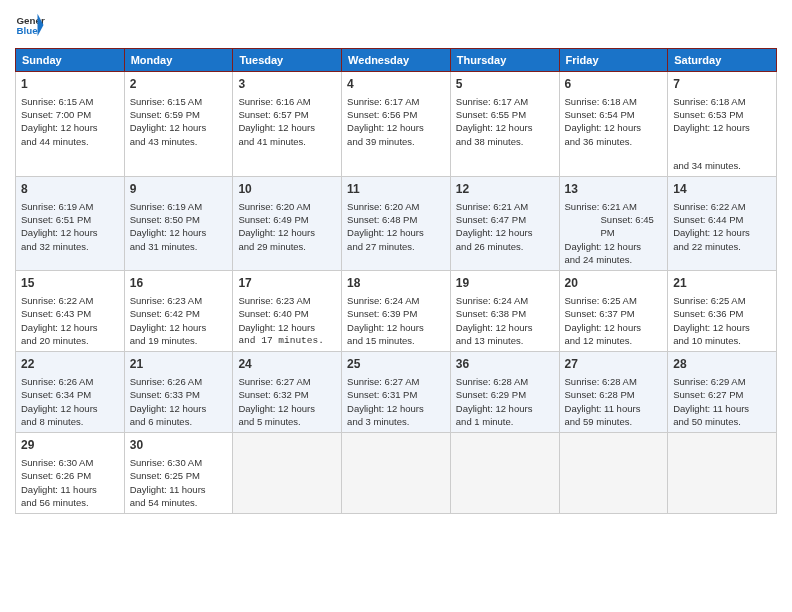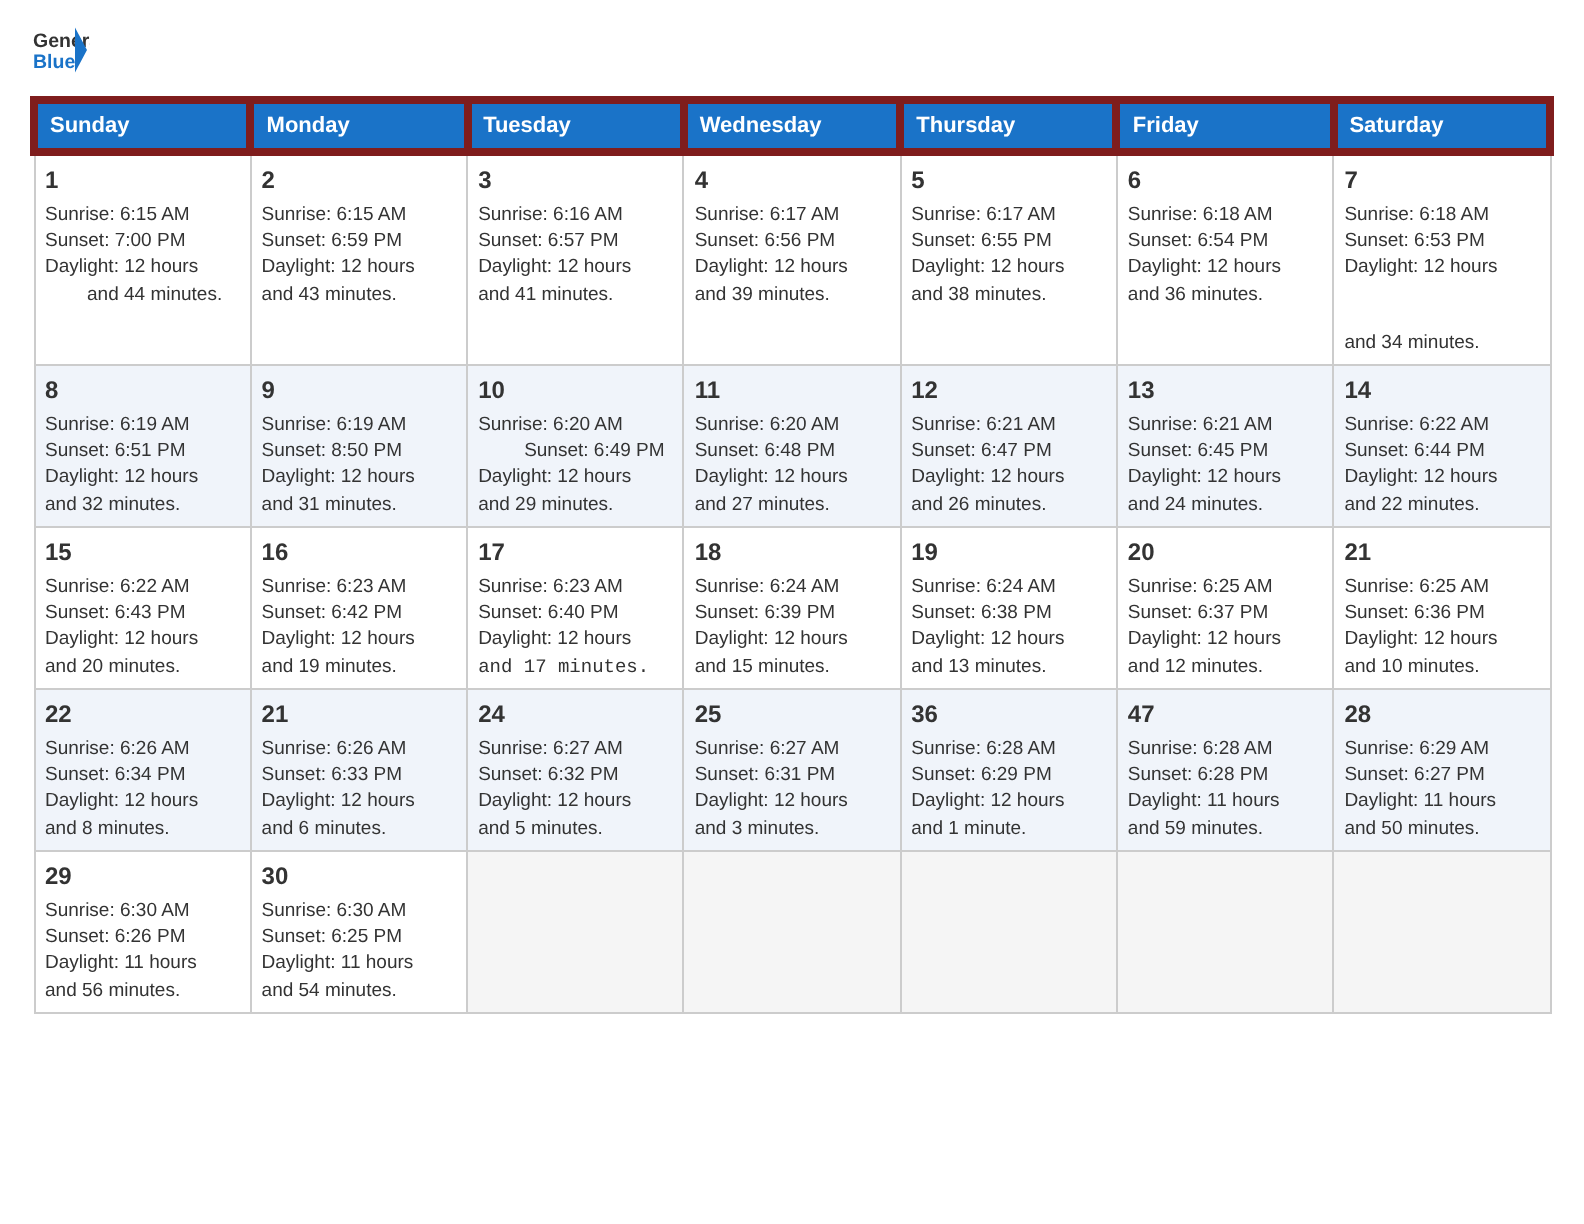--- a/index.html
+++ b/index.html
@@ -46,21 +46,21 @@
       border-collapse: collapse;
       font-size: 9.5px;
     }
     thead tr th {
       background-color: #1a73c8;
       color: #fff;
       text-align: left;
       padding: 5px 6px;
       font-size: 11px;
       font-weight: bold;
-      border: 4px solid #7f1d1d;
+      border: 1px solid #7f1d1d;
     }
     tbody tr td {
       border: 1px solid #ccc;
       vertical-align: top;
       padding: 4px 5px;
       width: 14.28%;
       min-height: 70px;
       height: 78px;
       color: #333;
       line-height: 1.4;
@@ -111,21 +111,21 @@
         <th>Saturday</th>
       </tr>
     </thead>
     <tbody id="calendar-body">
     <tr>
           <td>
             <span class="day-num">1</span>
             <span style="display: block;">Sunrise: 6:15 AM</span>
             <span style="display: block;">Sunset: 7:00 PM</span>
             <span style="display: block;">Daylight: 12 hours</span>
-            <span style="display: block; margin-left: 21px;">and 44 minutes.</span>
+            <span style="display: block;">and 44 minutes.</span>
           </td>
           <td>
             <span class="day-num">2</span>
             <span style="display: block;">Sunrise: 6:15 AM</span>
             <span style="display: block;">Sunset: 6:59 PM</span>
             <span style="display: block;">Daylight: 12 hours</span>
             <span style="display: block;">and 43 minutes.</span>
           </td>
           <td>
             <span class="day-num">3</span>
@@ -174,42 +174,42 @@
           <td>
             <span class="day-num">9</span>
             <span style="display: block;">Sunrise: 6:19 AM</span>
             <span style="display: block;">Sunset: 8:50 PM</span>
             <span style="display: block;">Daylight: 12 hours</span>
             <span style="display: block;">and 31 minutes.</span>
           </td>
           <td>
             <span class="day-num">10</span>
             <span style="display: block;">Sunrise: 6:20 AM</span>
-            <span style="display: block; margin-left: 23px;">Sunset: 6:49 PM</span>
+            <span style="display: block;">Sunset: 6:49 PM</span>
             <span style="display: block;">Daylight: 12 hours</span>
             <span style="display: block;">and 29 minutes.</span>
           </td>
           <td>
             <span class="day-num">11</span>
             <span style="display: block;">Sunrise: 6:20 AM</span>
             <span style="display: block;">Sunset: 6:48 PM</span>
             <span style="display: block;">Daylight: 12 hours</span>
             <span style="display: block;">and 27 minutes.</span>
           </td>
           <td>
             <span class="day-num">12</span>
             <span style="display: block;">Sunrise: 6:21 AM</span>
             <span style="display: block;">Sunset: 6:47 PM</span>
             <span style="display: block;">Daylight: 12 hours</span>
             <span style="display: block;">and 26 minutes.</span>
           </td>
           <td>
             <span class="day-num">13</span>
             <span style="display: block;">Sunrise: 6:21 AM</span>
-            <span style="display: block;">Sunset: 6:45 PM</span>
+            <span style="display: block; margin-left: 36px;">Sunset: 6:45 PM</span>
             <span style="display: block;">Daylight: 12 hours</span>
             <span style="display: block;">and 24 minutes.</span>
           </td>
           <td>
             <span class="day-num">14</span>
             <span style="display: block;">Sunrise: 6:22 AM</span>
             <span style="display: block;">Sunset: 6:44 PM</span>
             <span style="display: block;">Daylight: 12 hours</span>
             <span style="display: block;">and 22 minutes.</span>
           </td>
@@ -295,21 +295,21 @@
             <span style="display: block;">and 3 minutes.</span>
           </td>
           <td>
             <span class="day-num">36</span>
             <span style="display: block;">Sunrise: 6:28 AM</span>
             <span style="display: block;">Sunset: 6:29 PM</span>
             <span style="display: block;">Daylight: 12 hours</span>
             <span style="display: block;">and 1 minute.</span>
           </td>
           <td>
-            <span class="day-num">47</span>
+            <span class="day-num">27</span>
             <span style="display: block;">Sunrise: 6:28 AM</span>
             <span style="display: block;">Sunset: 6:28 PM</span>
             <span style="display: block;">Daylight: 11 hours</span>
             <span style="display: block;">and 59 minutes.</span>
           </td>
           <td>
             <span class="day-num">28</span>
             <span style="display: block;">Sunrise: 6:29 AM</span>
             <span style="display: block;">Sunset: 6:27 PM</span>
             <span style="display: block;">Daylight: 11 hours</span>

